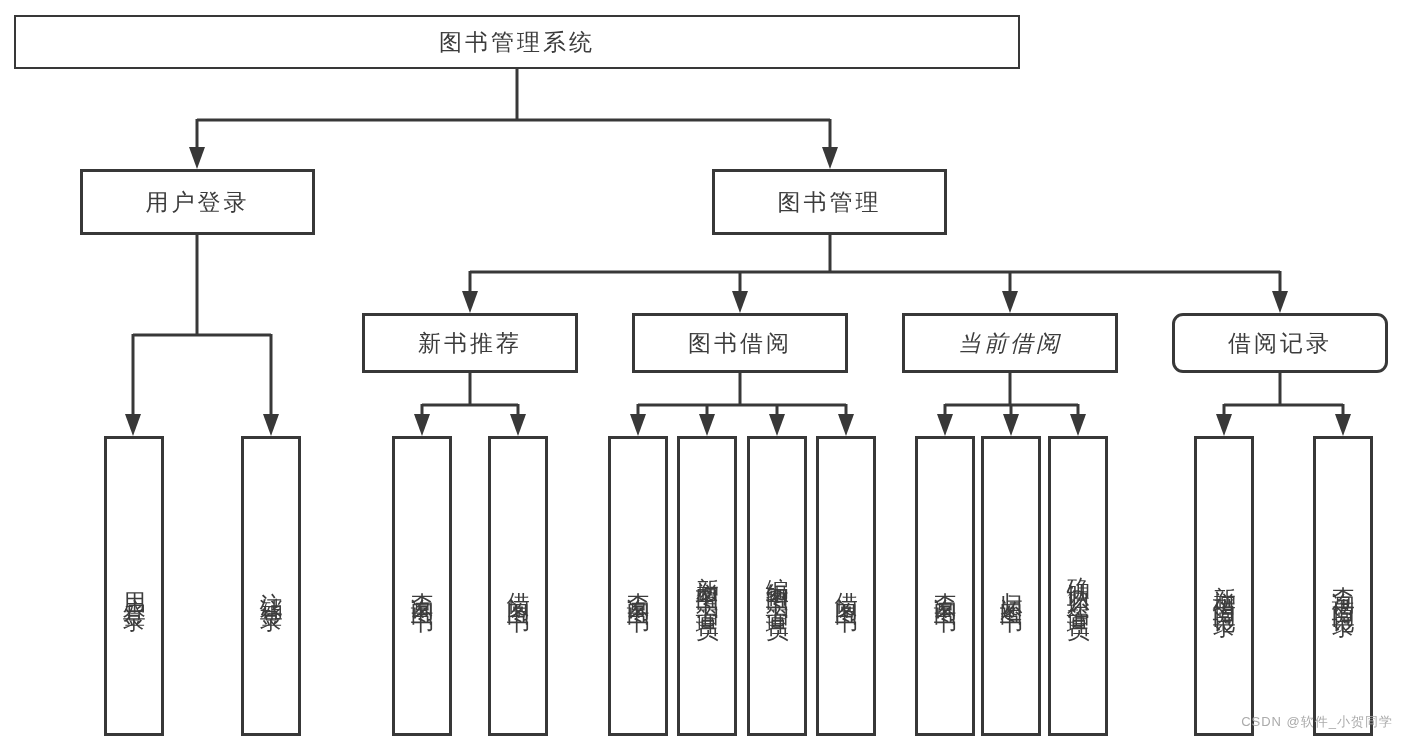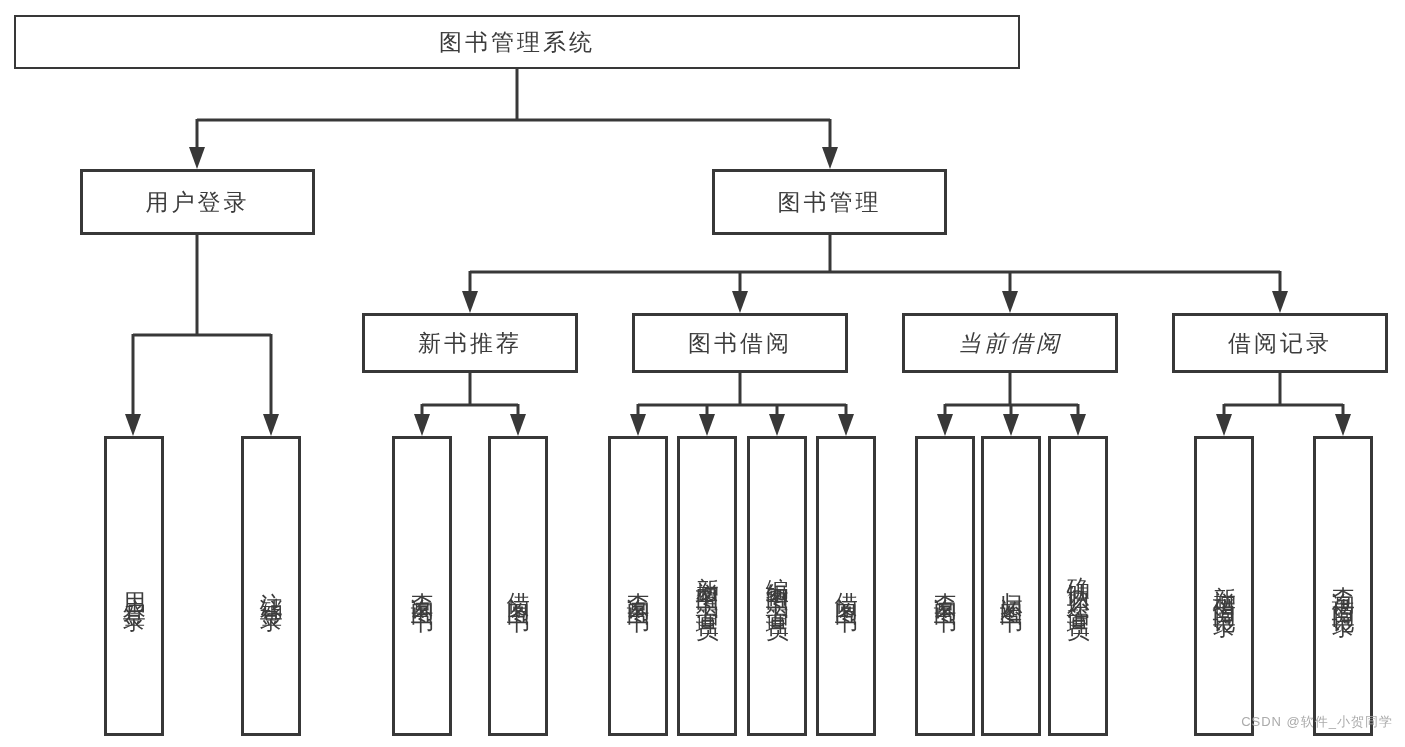--- a/index.html
+++ b/index.html
@@ -140,21 +140,21 @@
     </svg>
 
   <div class="node root">图书管理系统</div>
 
   <div class="node lvl2" style="left:80px;">用户登录</div>
   <div class="node lvl2" style="left:712px;">图书管理</div>
 
   <div class="node lvl3" style="left:362px;">新书推荐</div>
   <div class="node lvl3" style="left:632px;">图书借阅</div>
   <div class="node lvl3" style="left:902px;font-style:italic;">当前借阅</div>
-  <div class="node lvl3" style="left:1172px;">借阅记录</div>
+  <div class="node lvl3" style="left:1172px;border-radius:11px;">借阅记录</div>
 
   <div class="leaf" style="left:104px;">
     <span>用户登录</span>
   </div>
   <div class="leaf" style="left:241px;">
     <span>注销登录</span>
   </div>
 
   <div class="leaf" style="left:392px;">
     <span>查询图书</span>

